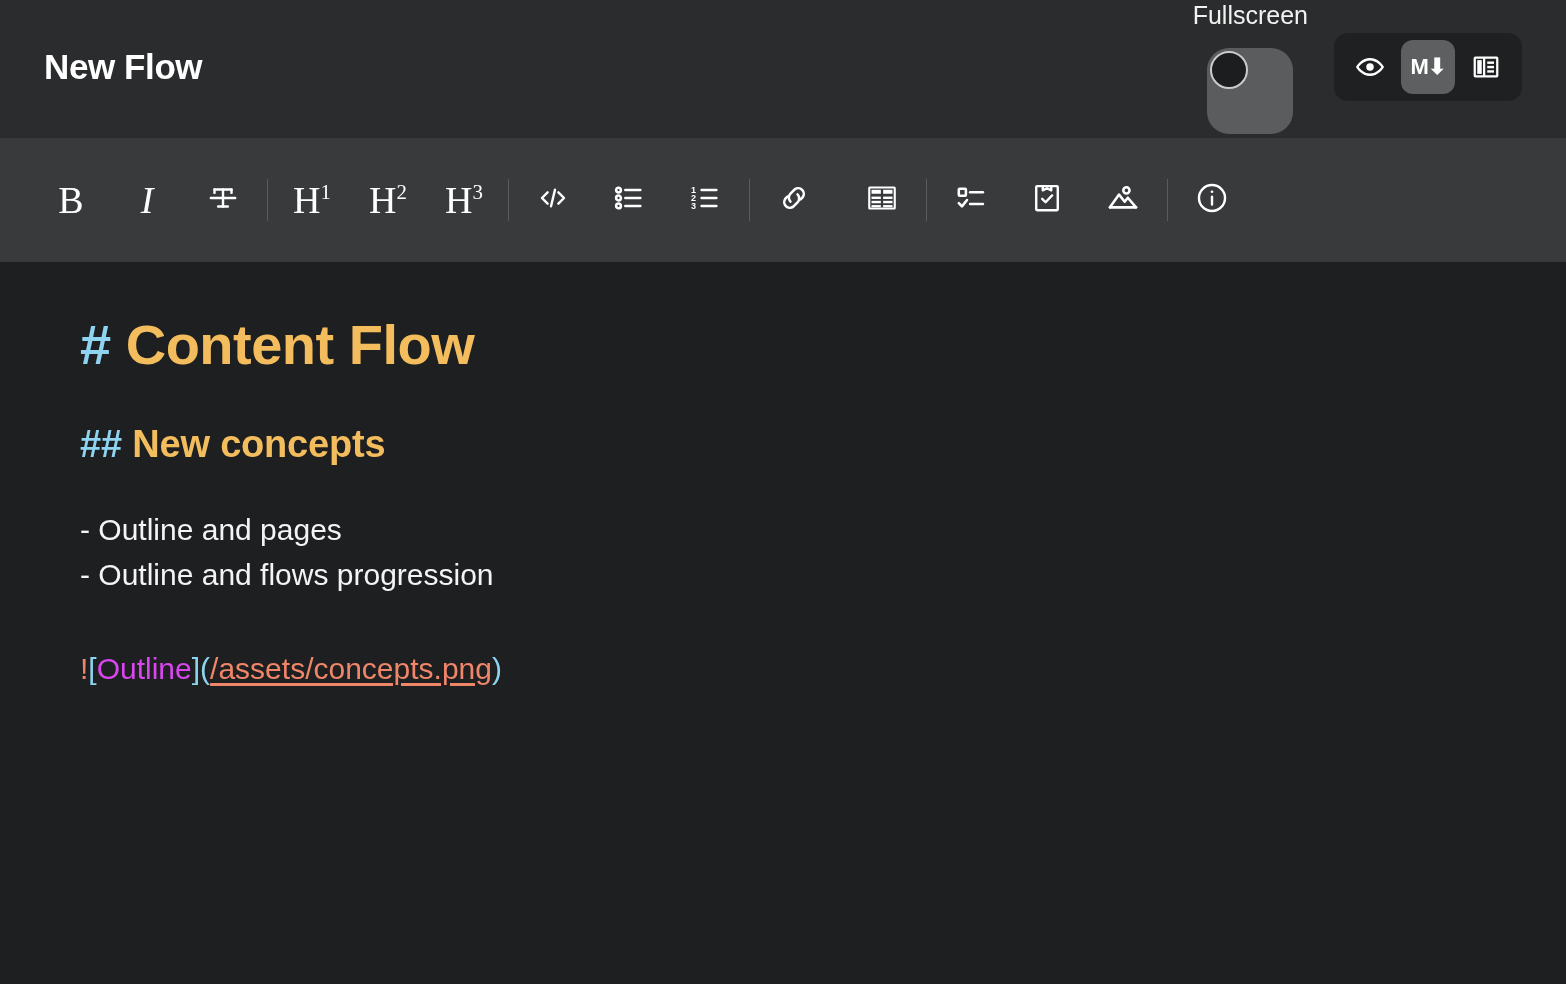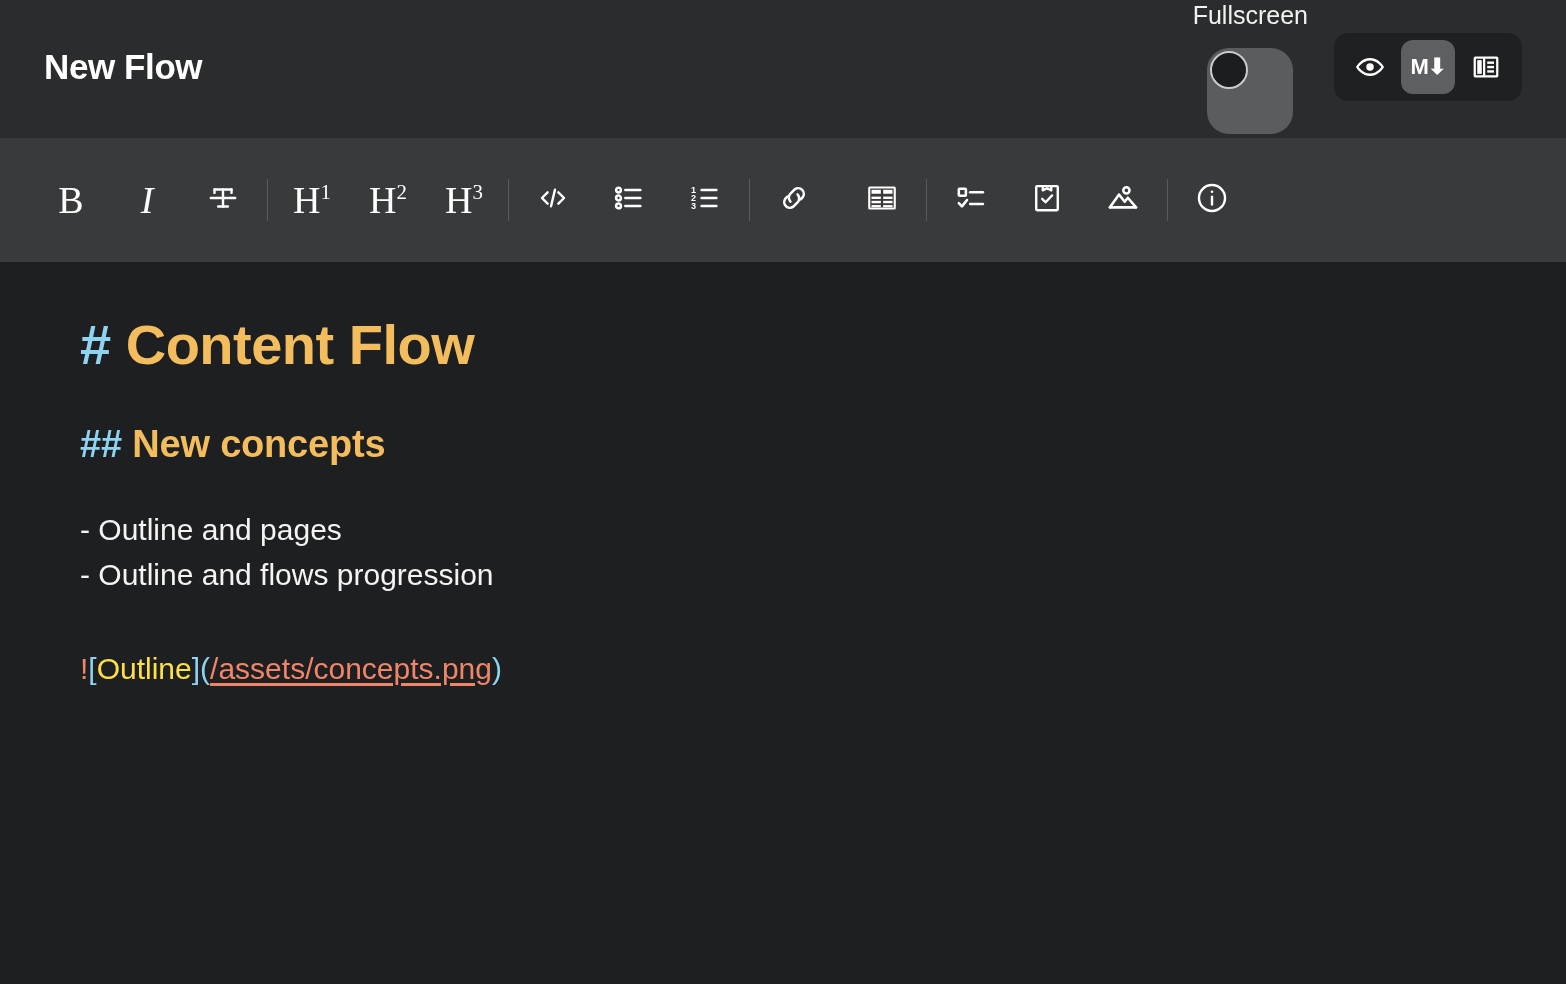--- a/index.html
+++ b/index.html
@@ -92,21 +92,21 @@
   .htext { color:#f3bd5e; }
   .md-para {
     font-size:30px; line-height:1.47; color:#f4f4f4;
     max-width:1410px;
   }
   .md-list { margin-top:42px; }
   .md-list-item { font-size:30px; line-height:1.49; color:#f4f4f4; }
   .md-img-line { margin-top:50px; font-size:30px; line-height:1.4; }
   .tok-bang { color:#ef8569; }
   .tok-bracket { color:#8ed3f0; }
-  .tok-alt { color:#fde047; }
+  .tok-alt { color:#d946ef; }
   .tok-url { color:#ef8569; text-decoration:underline; text-underline-offset:4px; }
 </style>
 </head>
 <body>
 
 <div class="app">
 
   <div class="header">
     <div class="title">New Flow</div>
 

